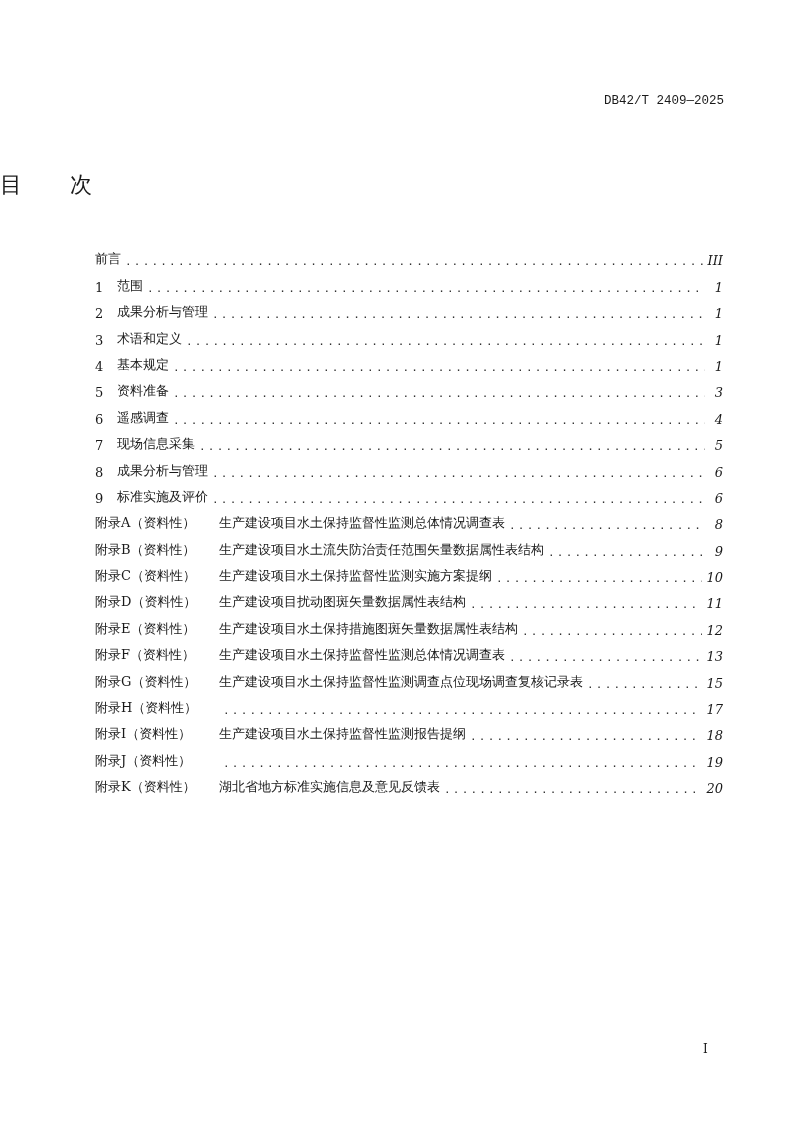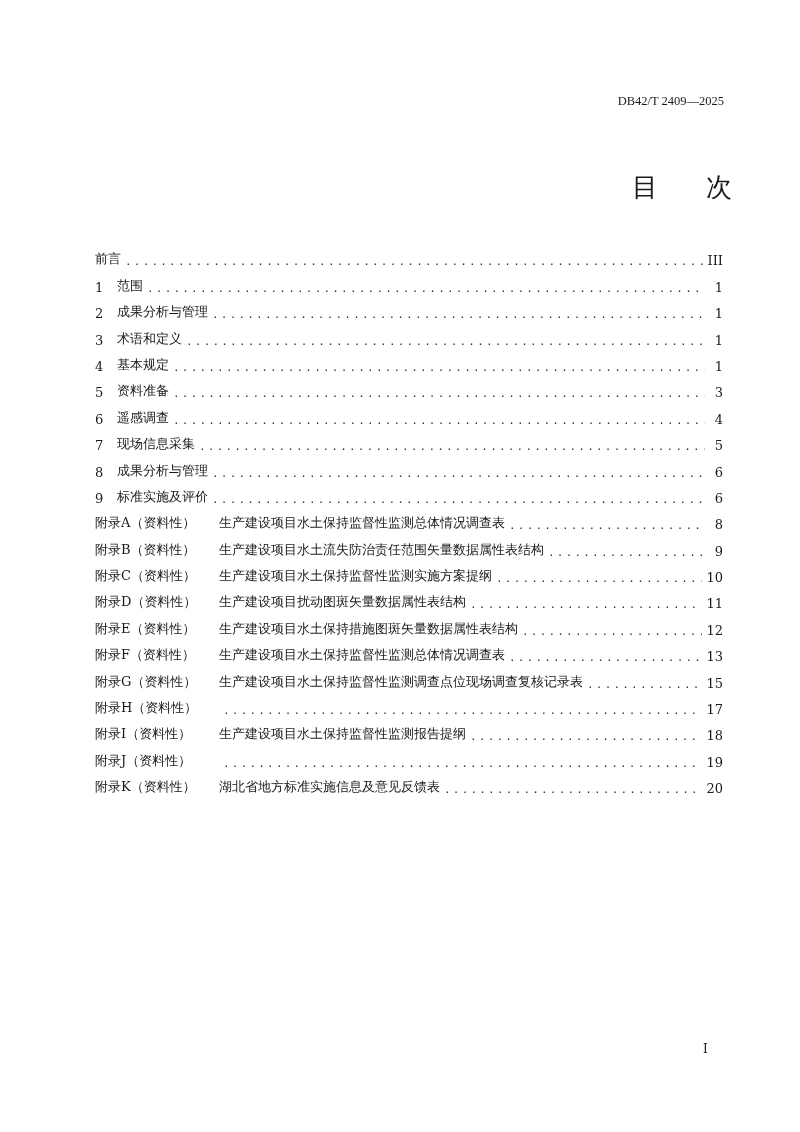--- a/index.html
+++ b/index.html
@@ -3,27 +3,27 @@
   <meta charset="utf-8">
   <style>
     html, body { margin: 0; padding: 0; background: #ffffff; }
     body {
       width: 800px; height: 1132px; position: relative; overflow: hidden;
       font-family: "DejaVu Serif", "Liberation Serif", serif;
       color: #1a1a1a;
     }
     .std-no {
       position: absolute; top: 94px; right: 76px;
-      font-family: Liberation Serif, serif;
+      font-family: Liberation Mono, monospace;
       font-size: 12.5px; letter-spacing: 0px; padding-left: 40px;
     }
     .title {
-      position: absolute; top: 170px; left: 0; width: 732px; text-align: right;
+      position: absolute; top: 170px; left: 0; width: 732px; text-align: left;
       font-family: "DejaVu Sans", "Liberation Sans", sans-serif;
-      font-size: 26px; word-spacing: 0;
+      font-size: 22px; word-spacing: 0;
     }
     .title span { display: inline-block; }
     .title .gap { width: 48px; }
     .toc {
       position: absolute; top: 242px; left: 95px; width: 628px;
     }
     .toc-row {
       display: flex; align-items: flex-end; height: 26.4px;
       font-size: 13px; white-space: nowrap; overflow: hidden;
     }
@@ -31,21 +31,21 @@
     .appx { width: 124px; flex: none; }
     .label { flex: none; }
     .leader {
       flex: 1 1 auto; overflow: hidden; margin: 0 4px;
       color: #333; letter-spacing: 2.2px;
       font-family: "DejaVu Sans Mono", "Liberation Mono", monospace; font-size: 11px;
     }
     .leader::before {
       content: "....................................................................................................................................................";
     }
-    .page { flex: none; min-width: 14px; text-align: right; }
+    .page { flex: none; min-width: 14px; text-align: right; font-style: italic; }
     .footer-page {
       position: absolute; top: 1042px; left: 703px; font-size: 12px;
     }
   </style>
 </head>
 <body>
 
 <div class="std-no">DB42/T 2409—2025</div>
 
 <div class="title">

